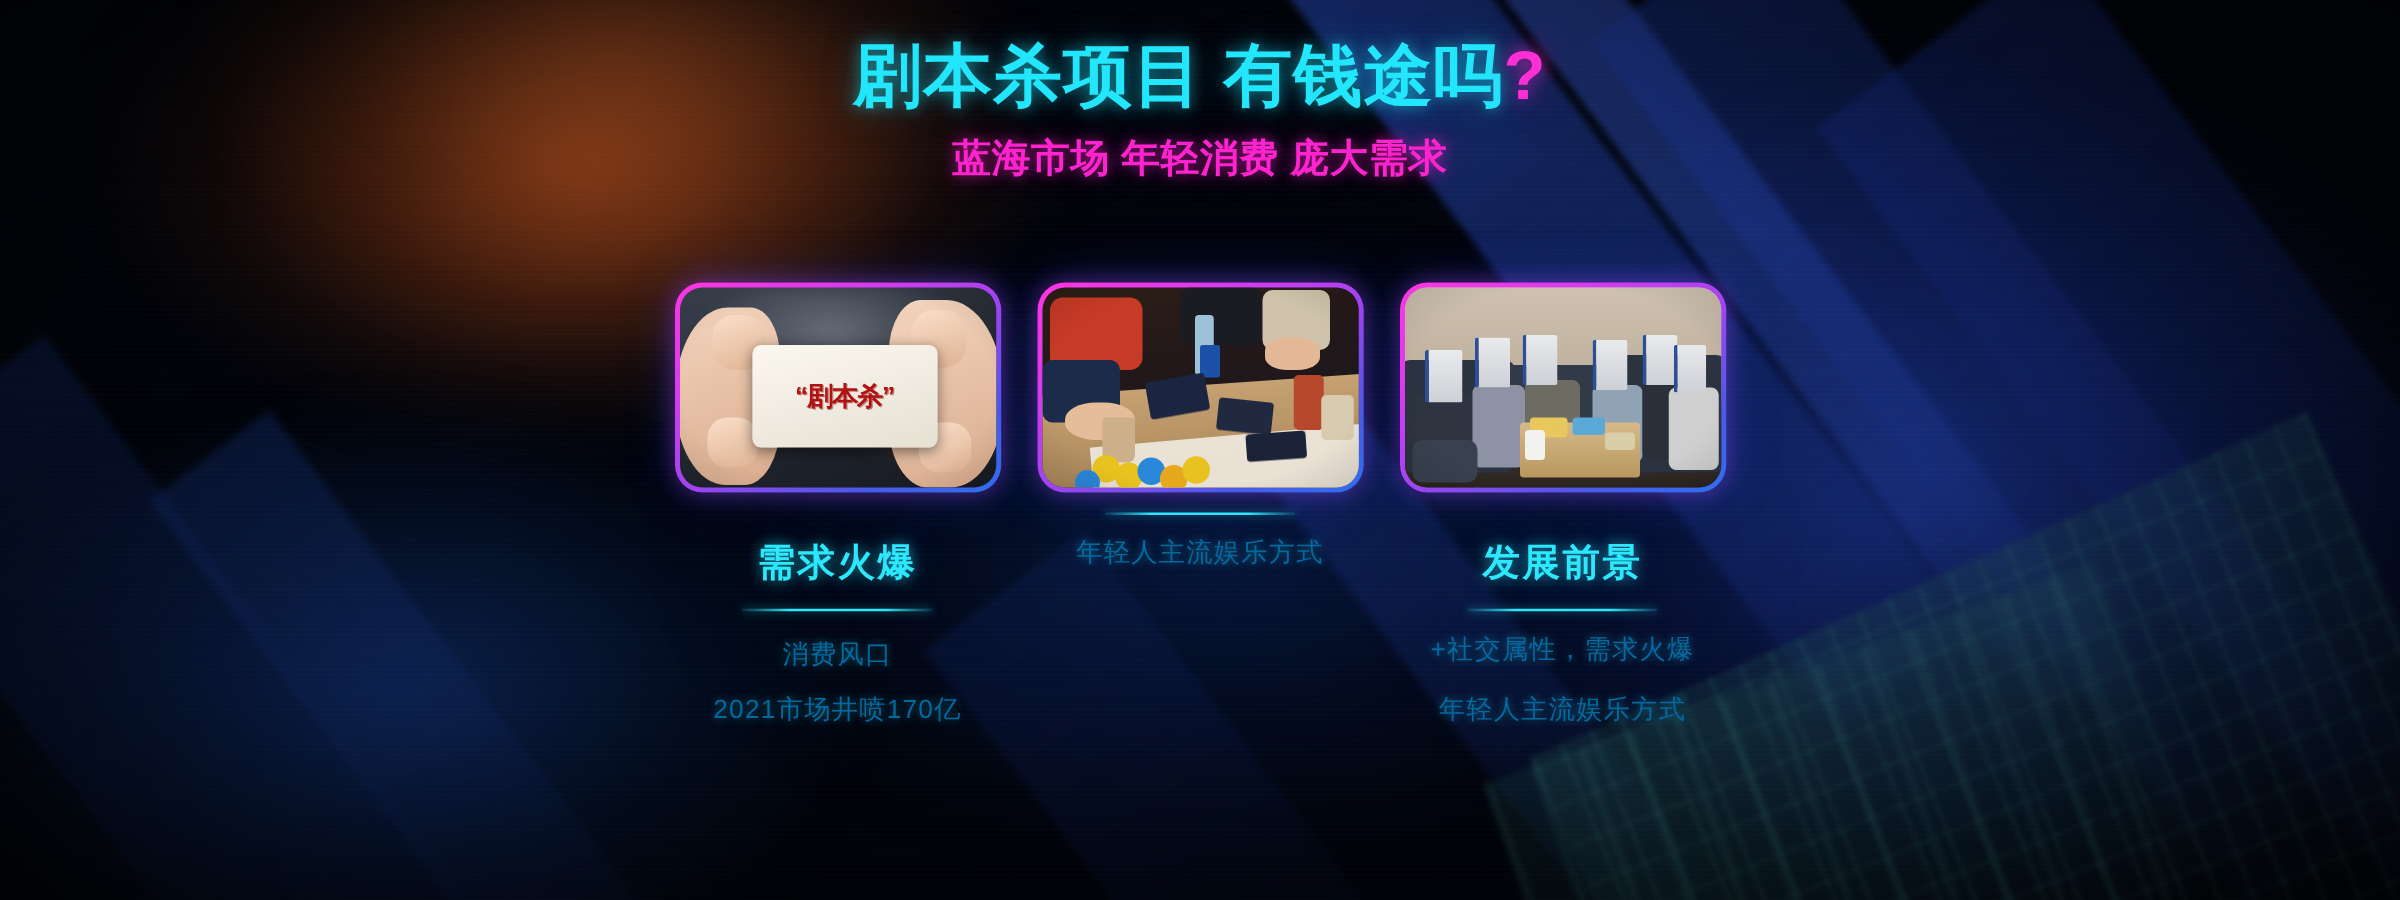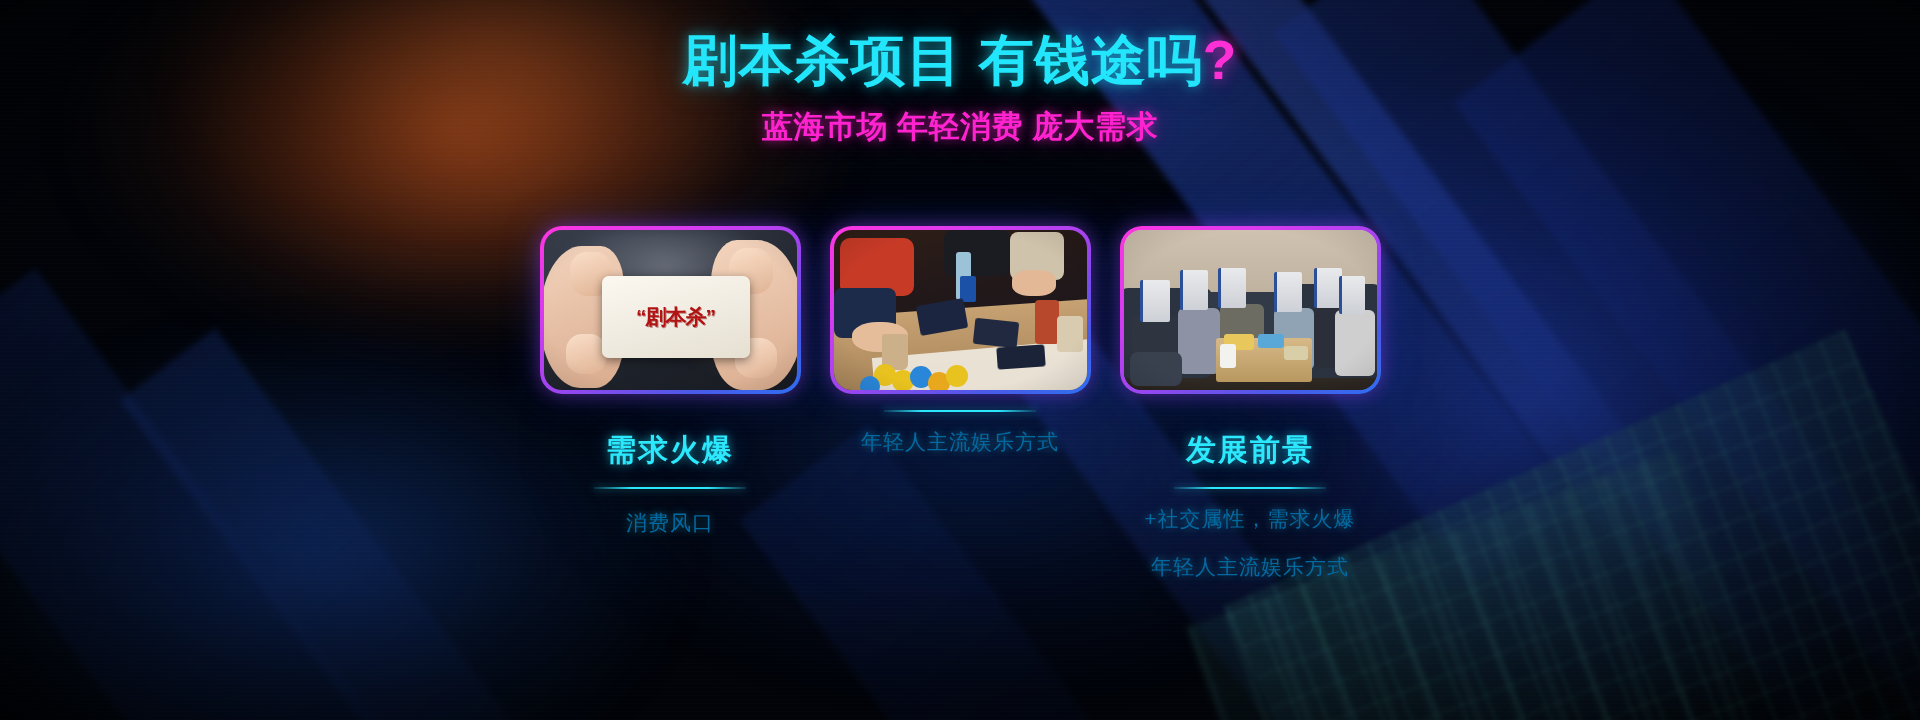--- a/index.html
+++ b/index.html
@@ -301,20 +301,21 @@
           <div class="fing f4"></div>
           <div class="whitecard">
             <span class="ct">“剧本杀”</span>
           </div>
           <div class="photo-overlay"></div>
         </div>
       </div>
       <div class="card-title">需求火爆</div>
       <div class="card-rule"></div>
       <div class="card-line l1">消费风口</div>
+      <div class="card-line l2">2021市场井喷170亿</div>
     </div>
 
     <div class="card">
       <div class="thumb-frame">
         <div class="thumb ph2">
           <div class="tbl"></div>
           <div class="tbl2"></div>
           <div class="pr red"></div>
           <div class="pr navy"></div>
           <div class="pr dark"></div>

